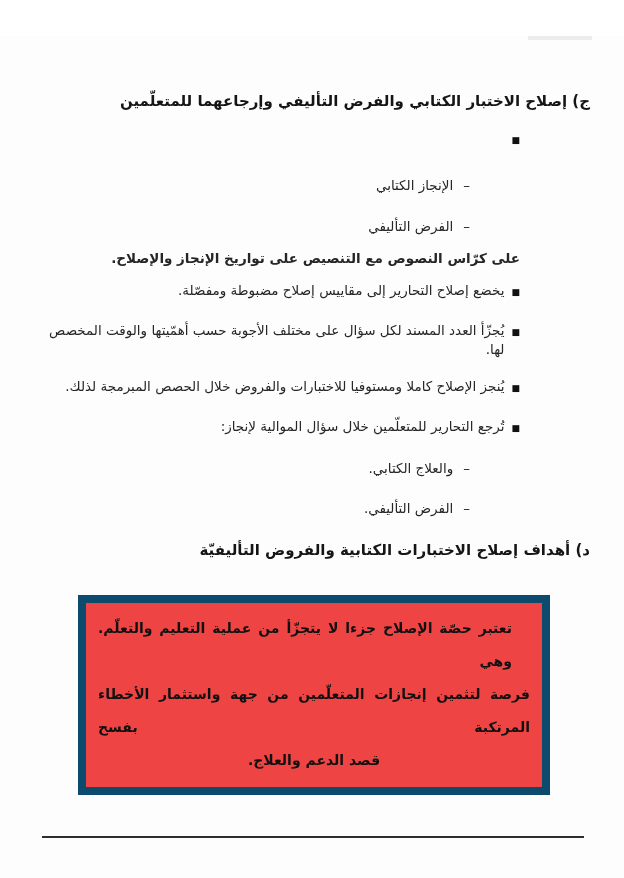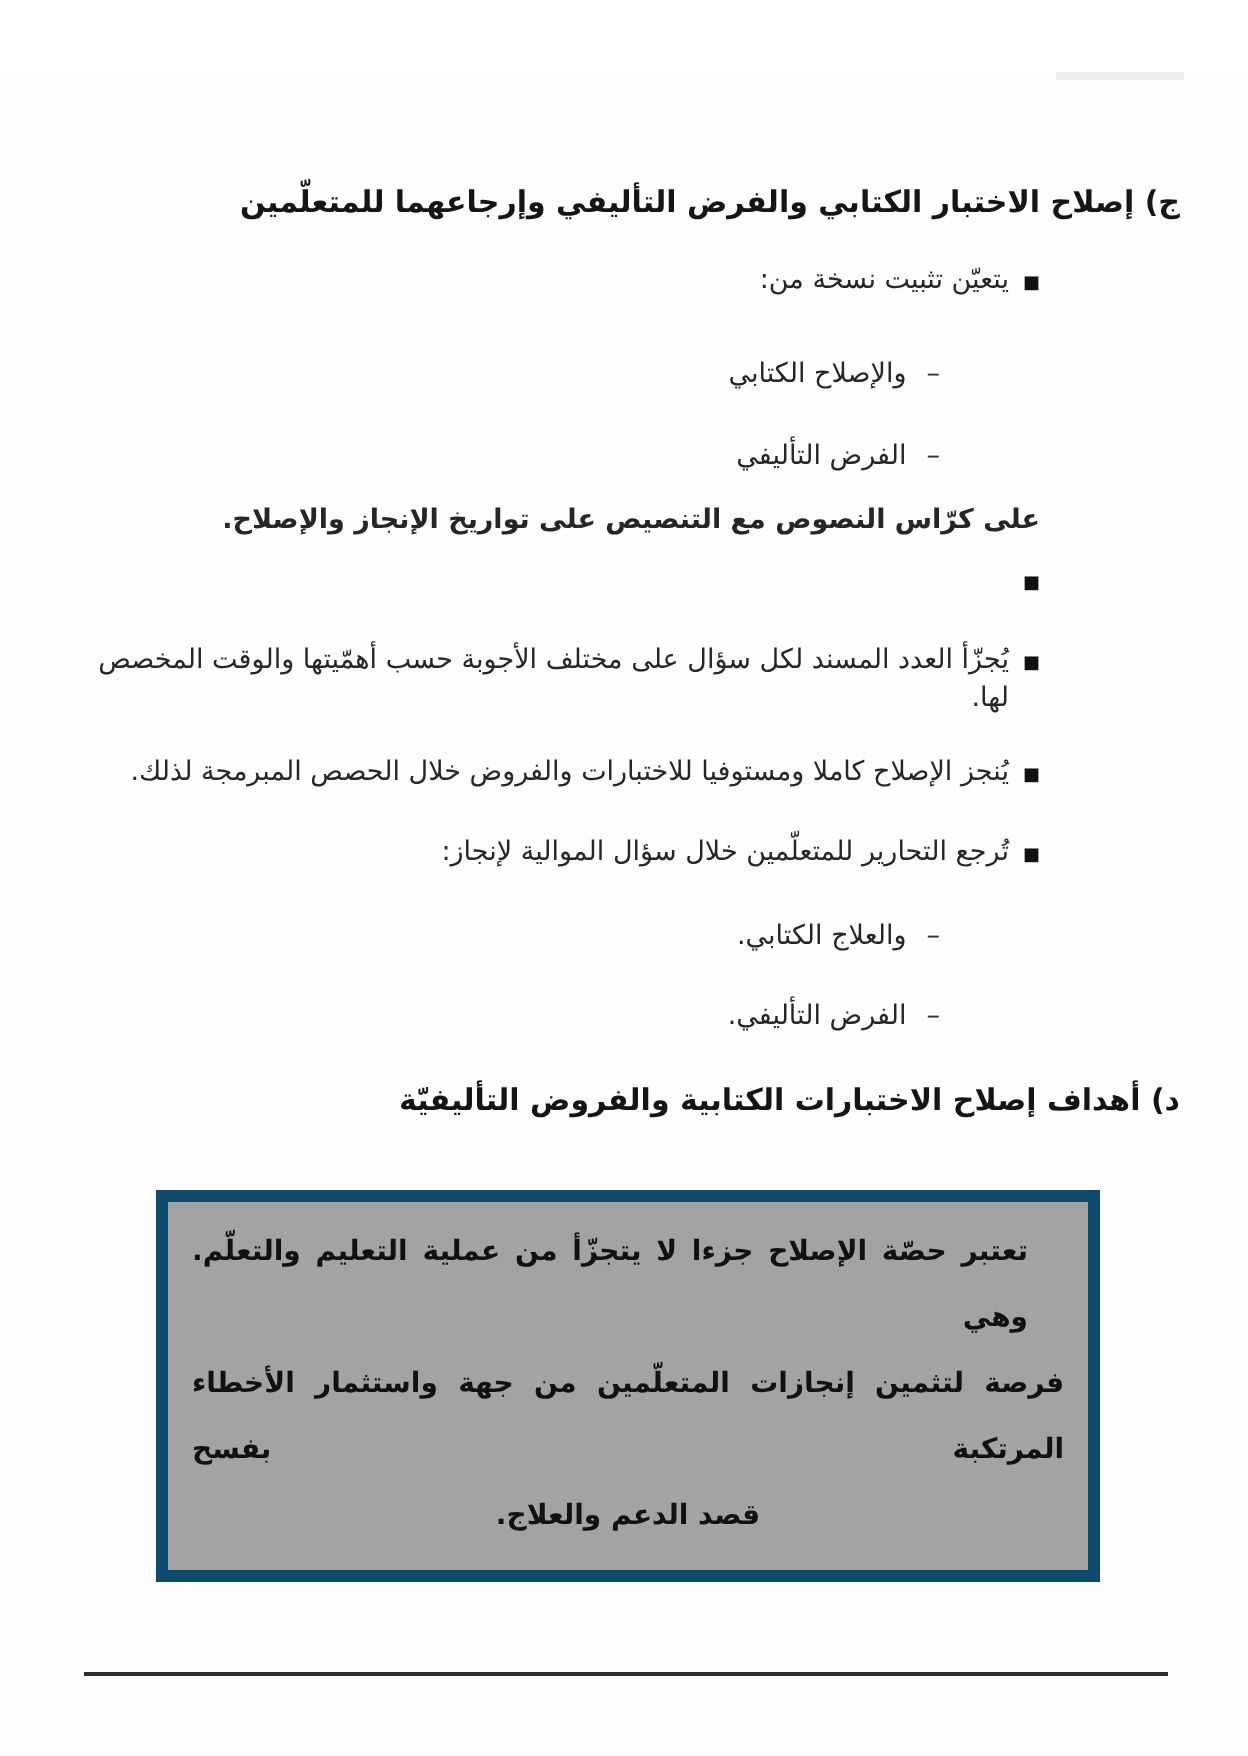--- a/index.html
+++ b/index.html
@@ -66,22 +66,22 @@
   }
   .mt17 { margin-top: 17px; }
   .mt26 { margin-top: 26px; }
   .mt22 { margin-top: 22px; }
   .mt13 { margin-top: 13px; }
   .mt19 { margin-top: 19px; }
   .mt18 { margin-top: 18px; }
   .mt21 { margin-top: 21px; }
   .objectives-box {
     margin: 32px 40px 0 44px;
-    background: #a3a3a3;
-    border: 6px solid #0c4a6e;
+    background: #ef4444;
+    border: 8px solid #0c4a6e;
     padding: 9px 12px 10px 12px;
   }
   .box-line {
     font-size: 14px;
     font-weight: bold;
     color: #111111;
     line-height: 33px;
     text-align: justify;
     text-align-last: justify;
   }
@@ -133,37 +133,37 @@
 
 <div class="page" lang="ar">
   <div class="scan-smudge-top"></div>
 
   <div class="content">
 
     <div class="doc-heading">ج) إصلاح الاختبار الكتابي والفرض التأليفي وإرجاعهما للمتعلّمين</div>
 
     <div class="bullet-row mt17">
       <span class="bullet-marker">■</span>
-      <span>يتعيّن تثبيت نسخة من:</span>
     </div>
 
     <div class="dash-row mt26">
       <span class="dash-marker">–</span>
-      <span>والإصلاح الكتابي</span>
+      <span>الإنجاز الكتابي</span>
     </div>
 
     <div class="dash-row mt22">
       <span class="dash-marker">–</span>
       <span>الفرض التأليفي</span>
     </div>
 
     <div class="note-line mt13">على كرّاس النصوص مع التنصيص على تواريخ الإنجاز والإصلاح.</div>
 
     <div class="bullet-row mt13">
       <span class="bullet-marker">■</span>
+      <span>يخضع إصلاح التحارير إلى مقاييس إصلاح مضبوطة ومفصّلة.</span>
     </div>
 
     <div class="bullet-row mt19">
       <span class="bullet-marker">■</span>
       <span>يُجزّأ العدد المسند لكل سؤال على مختلف الأجوبة حسب أهمّيتها والوقت المخصص لها.</span>
     </div>
 
     <div class="bullet-row mt18">
       <span class="bullet-marker">■</span>
       <span>يُنجز الإصلاح كاملا ومستوفيا للاختبارات والفروض خلال الحصص المبرمجة لذلك.</span>

